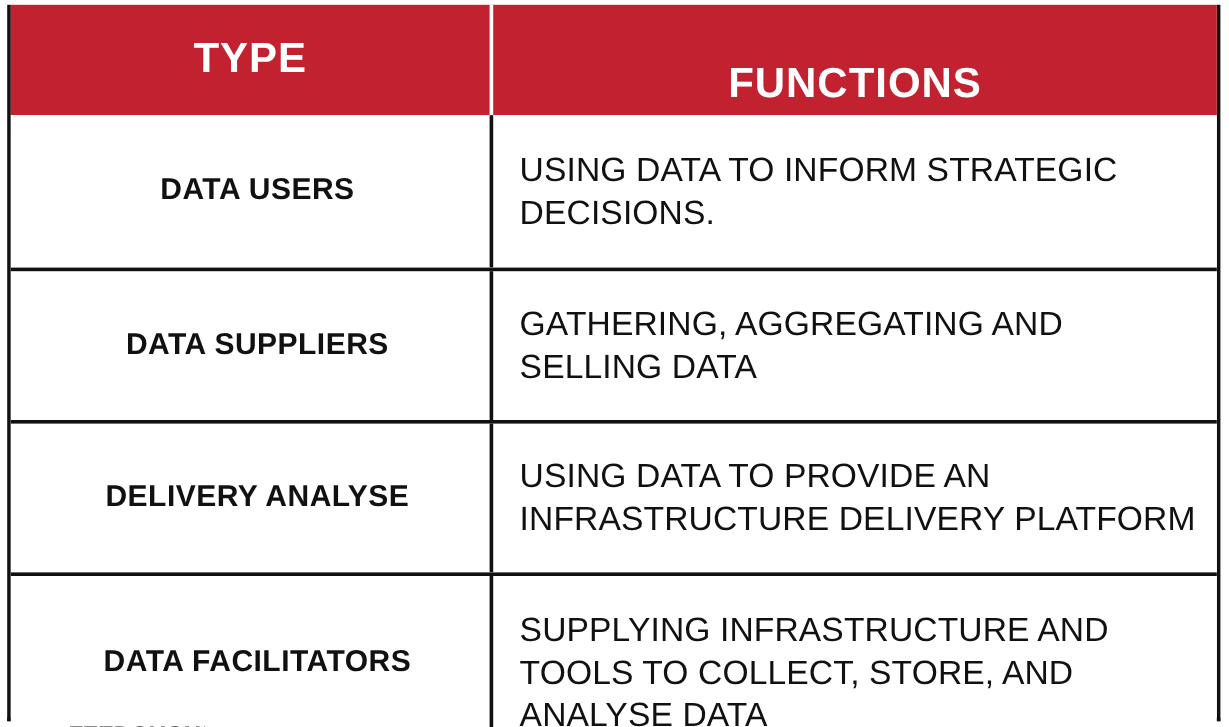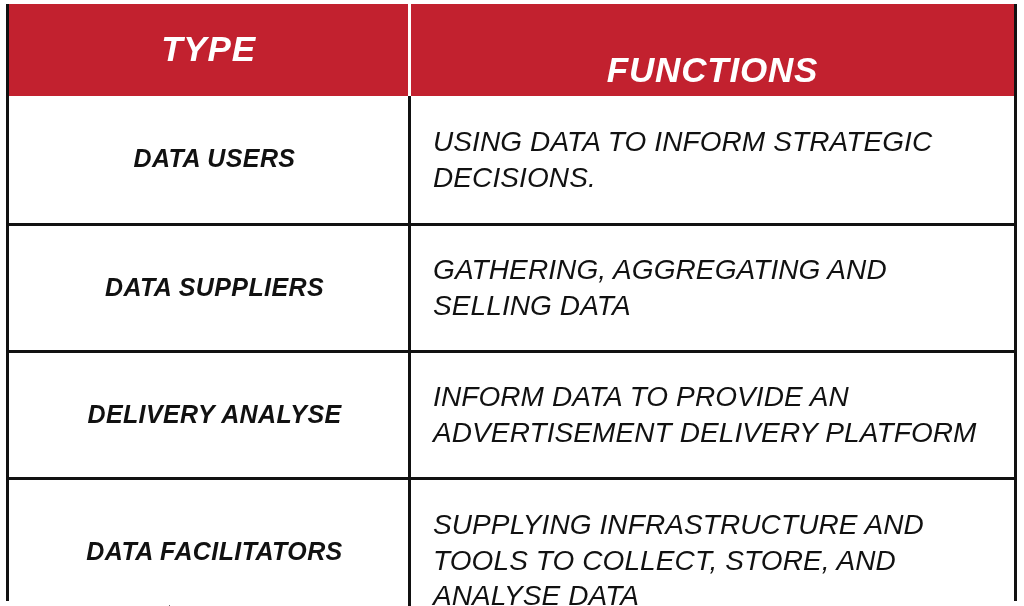--- a/index.html
+++ b/index.html
@@ -33,21 +33,20 @@
     border-right: 3px solid #111111;
     border-bottom: 3px solid #111111;
     background: #ffffff;
   }
 
   .table {
     position: relative;
     width: 100%;
     height: 100%;
     box-sizing: border-box;
-    font-style: italic;
   }
 
   
   .thead {
     position: absolute;
     left: 0;
     top: 0;
     width: 100%;
     height: 92px;
     display: flex;
@@ -262,21 +261,21 @@
           <div class="cell-func">
             <span class="text">GATHERING, AGGREGATING AND SELLING DATA</span>
           </div>
         </div>
 
         <div class="row row-3">
           <div class="cell-type">
             <span class="label">DELIVERY ANALYSE</span>
           </div>
           <div class="cell-func">
-            <span class="text">INFORM DATA TO PROVIDE AN ADVERTISEMENT DELIVERY PLATFORM</span>
+            <span class="text">USING DATA TO PROVIDE AN INFRASTRUCTURE DELIVERY PLATFORM</span>
           </div>
         </div>
 
         <div class="row row-4 row-last">
           <div class="cell-type">
             <span class="label">DATA FACILITATORS</span>
 
             <div class="logo">
               <div class="logo-face">
                 <div class="logo-hair"></div>

